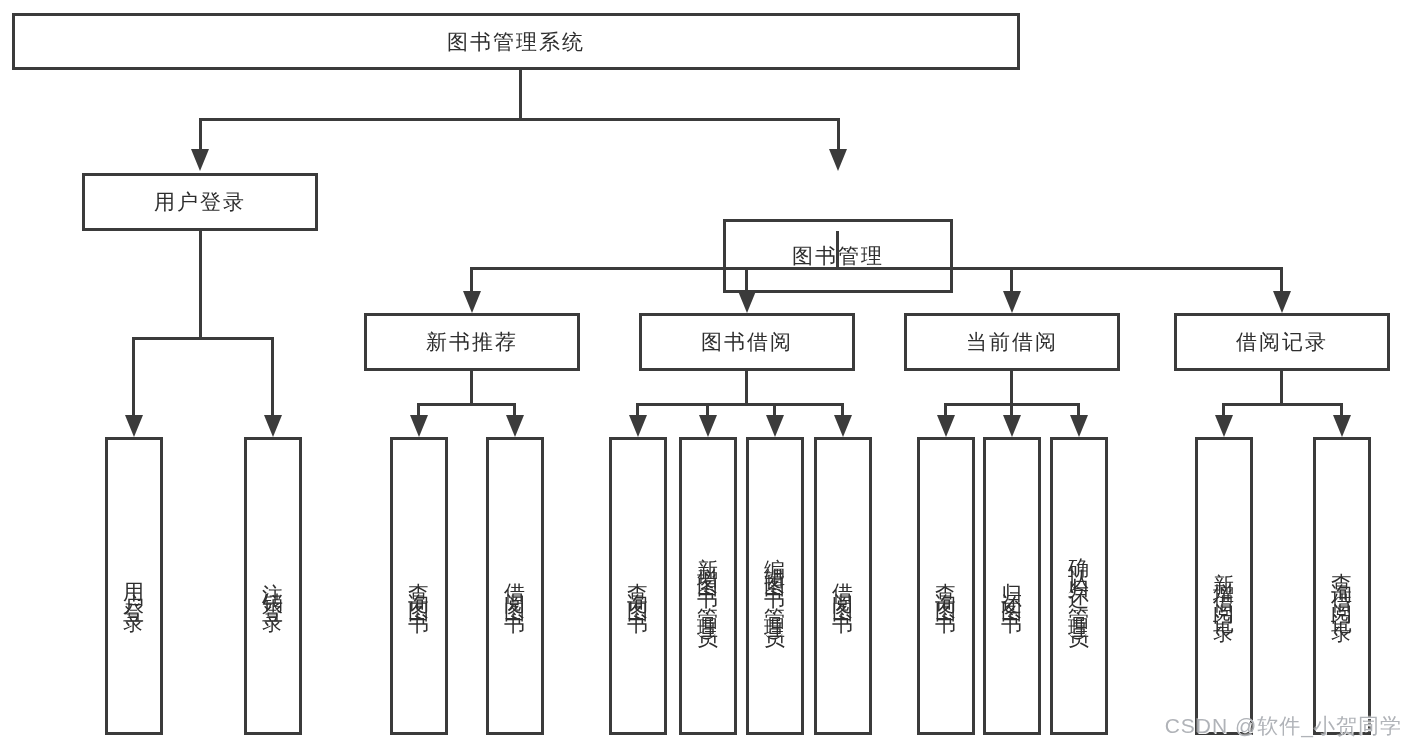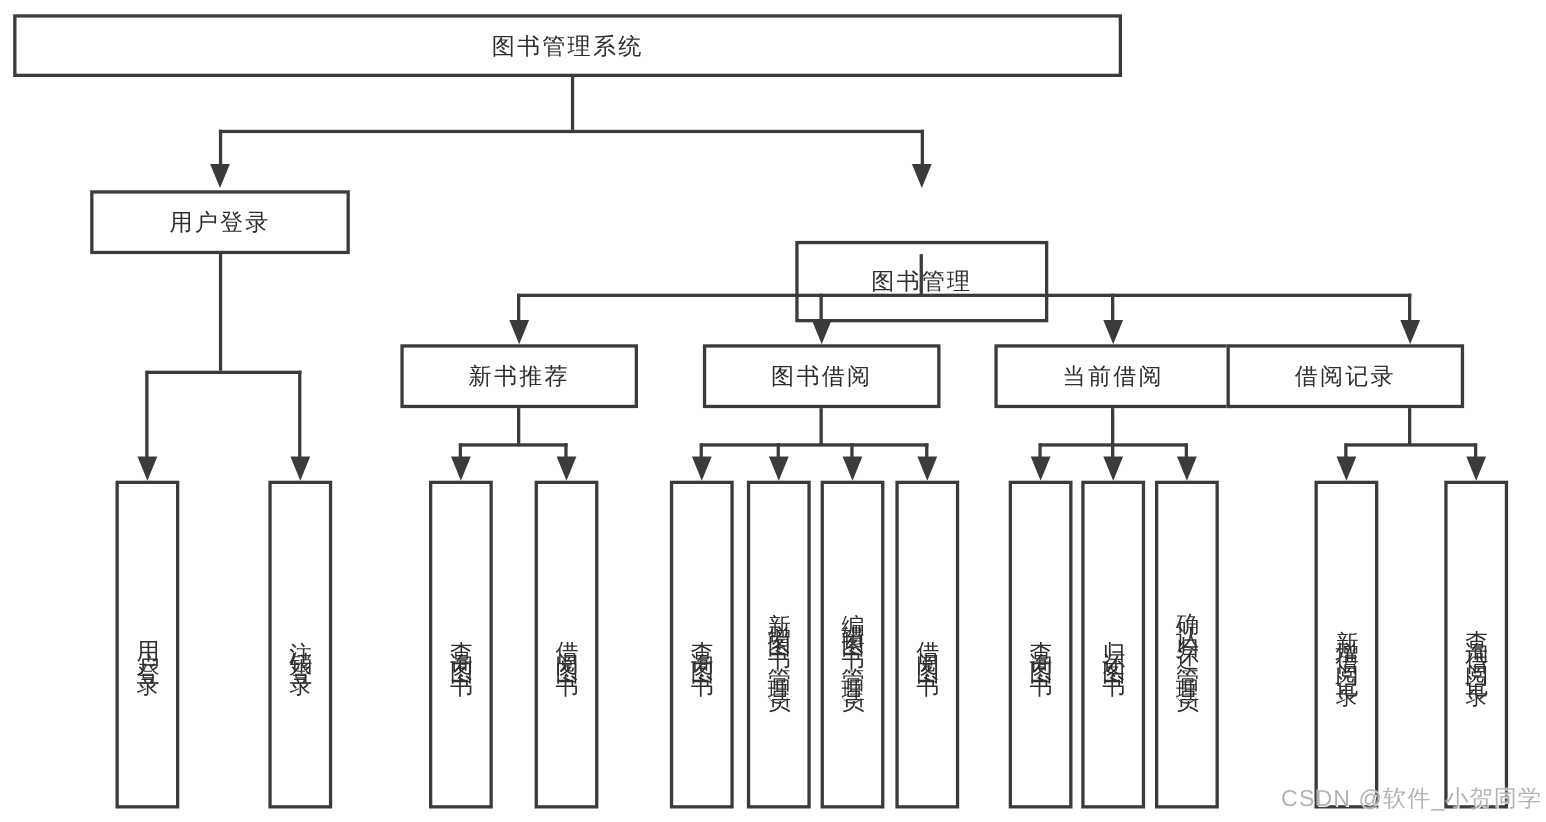--- a/index.html
+++ b/index.html
@@ -77,21 +77,21 @@
 
   <div class="box hbox" style="left:639px;top:313px;width:216px;height:58px;">
     <span>图书借阅</span>
   </div>
   <div class="box hbox" style="left:364px;top:313px;width:216px;height:58px;">
     <span>新书推荐</span>
   </div>
   <div class="box hbox" style="left:904px;top:313px;width:216px;height:58px;">
     <span>当前借阅</span>
   </div>
-  <div class="box hbox" style="left:1115px;top:313px;width:216px;height:58px;">
+  <div class="box hbox" style="left:1174px;top:313px;width:216px;height:58px;">
     <span>借阅记录</span>
   </div>
 
   <div class="vl" style="left:470px;top:371px;height:34px;"></div>
   <div class="hl" style="left:418px;top:403px;width:98px;"></div>
   <div class="vl" style="left:417px;top:403px;height:16px;"></div>
   <div class="ah" style="left:410px;top:415px;"></div>
   <div class="vl" style="left:513px;top:403px;height:16px;"></div>
   <div class="ah" style="left:506px;top:415px;"></div>
 

